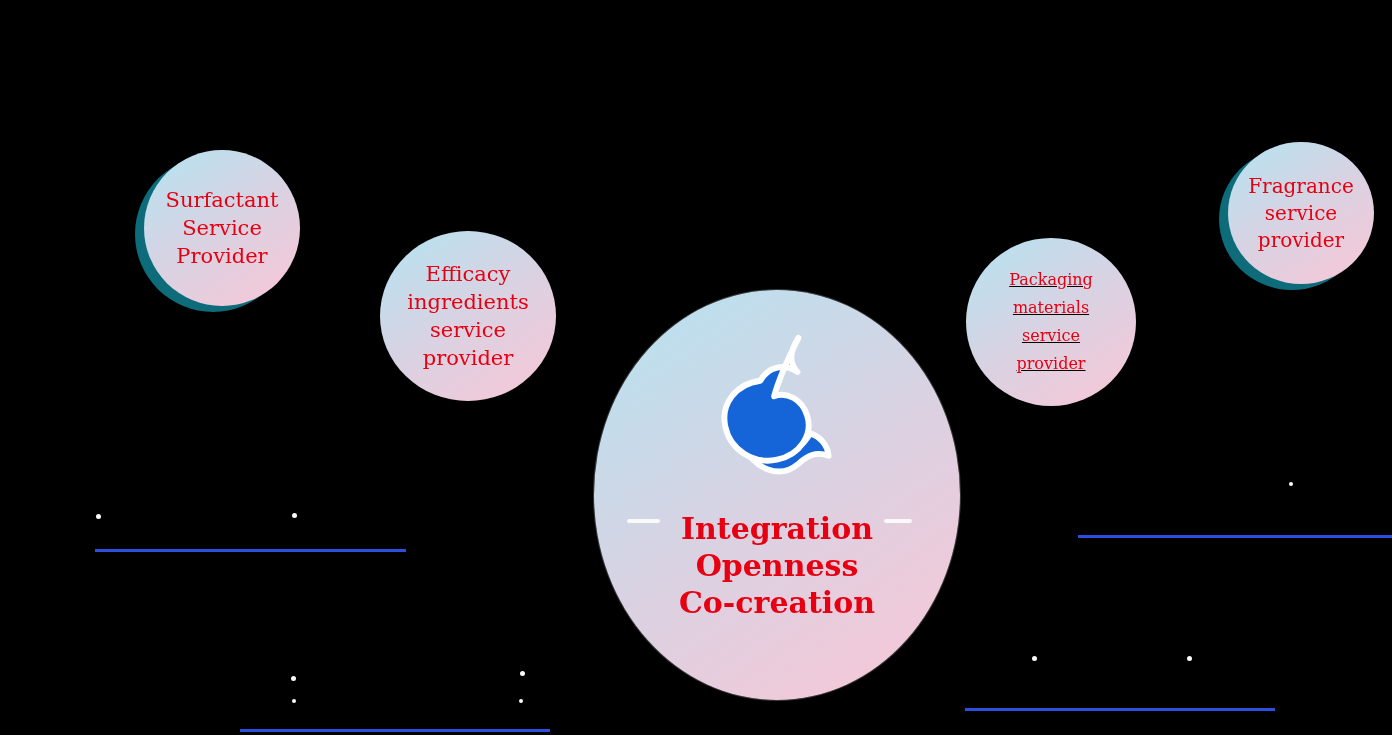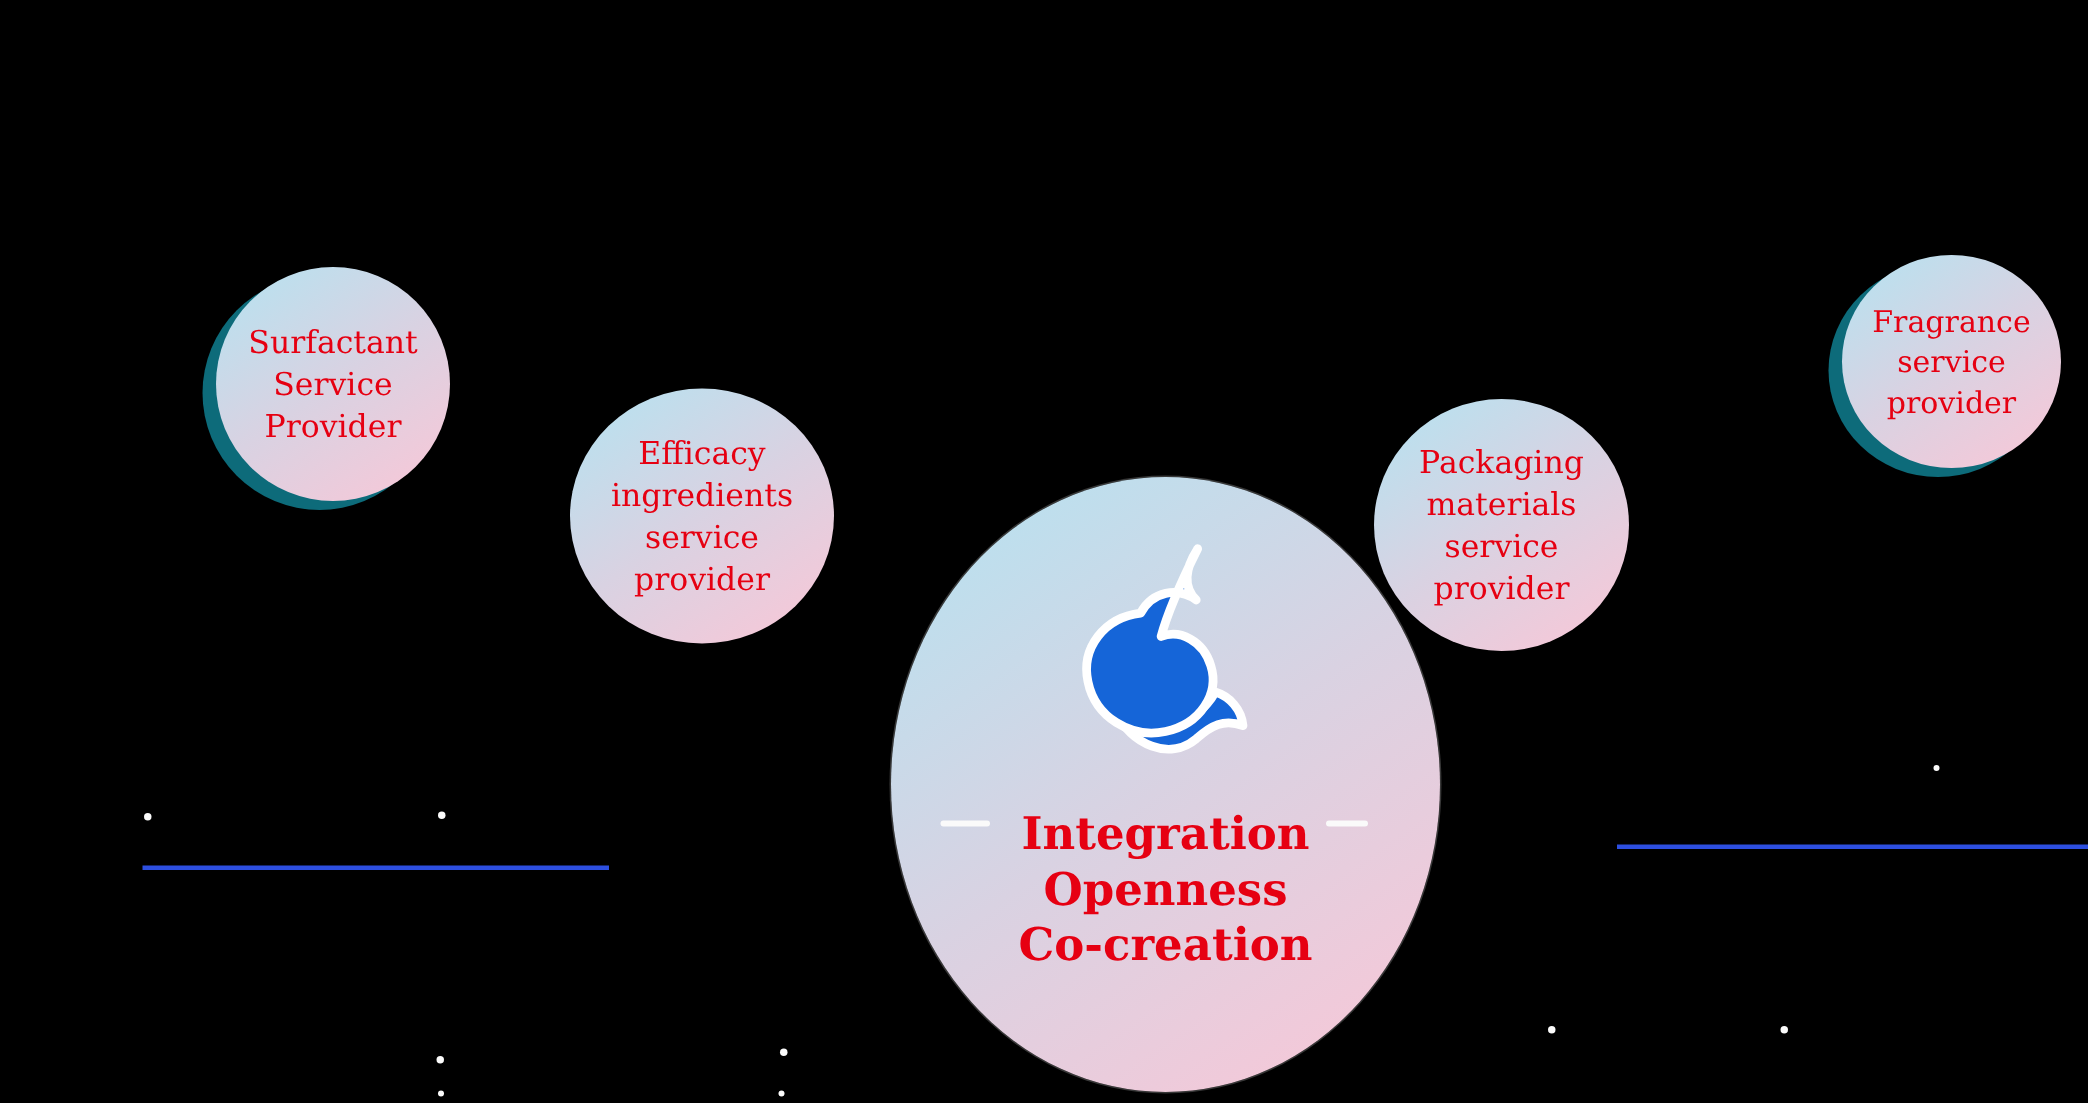--- a/index.html
+++ b/index.html
@@ -4,21 +4,21 @@
 <style>
   html, body { margin: 0; padding: 0; }
   body {
     width: 1392px;
     height: 735px;
     background: #000000;
     position: relative;
     overflow: hidden;
     font-family: "DejaVu Serif", "Liberation Serif", serif;
   }
-  #canvas { position: absolute; inset: 0; margin-top: 28px; }
+  #canvas { position: absolute; inset: 0; }
 
   .bubble {
     position: absolute;
     border-radius: 50%;
     background: linear-gradient(145deg, #b7e2f0 4%, #d9d2e2 50%, #f8c7d7 96%);
     display: flex;
     flex-direction: column;
     align-items: center;
     justify-content: center;
     text-align: center;
@@ -32,21 +32,21 @@
     top: 6px;
     width: 100%;
     height: 100%;
     border-radius: 50%;
     background: #0d6b7a;
     z-index: -1;
   }
 
   .sat-surfactant { left: 144px; top: 150px; width: 156px; height: 156px; font-size: 21px; line-height: 28px; }
   .sat-efficacy   { left: 380px; top: 231px; width: 176px; height: 170px; font-size: 21px; line-height: 28px; text-align: right; }
-  .sat-packaging  { left: 916px; top: 238px; width: 170px; height: 168px; font-size: 21px; line-height: 28px; }
+  .sat-packaging  { left: 966px; top: 238px; width: 170px; height: 168px; font-size: 16px; line-height: 28px; text-decoration: underline; }
   .sat-fragrance  { left: 1228px; top: 142px; width: 146px; height: 142px; font-size: 20px; line-height: 27px; }
 
   .bubble-center {
     left: 594px; top: 290px; width: 366px; height: 368px;
     justify-content: flex-start;
     padding-top: 42px;
     box-shadow: 0 0 0 1px rgba(255,255,255,0.22);
   }
   .center-text {
     margin-top: 24px;

